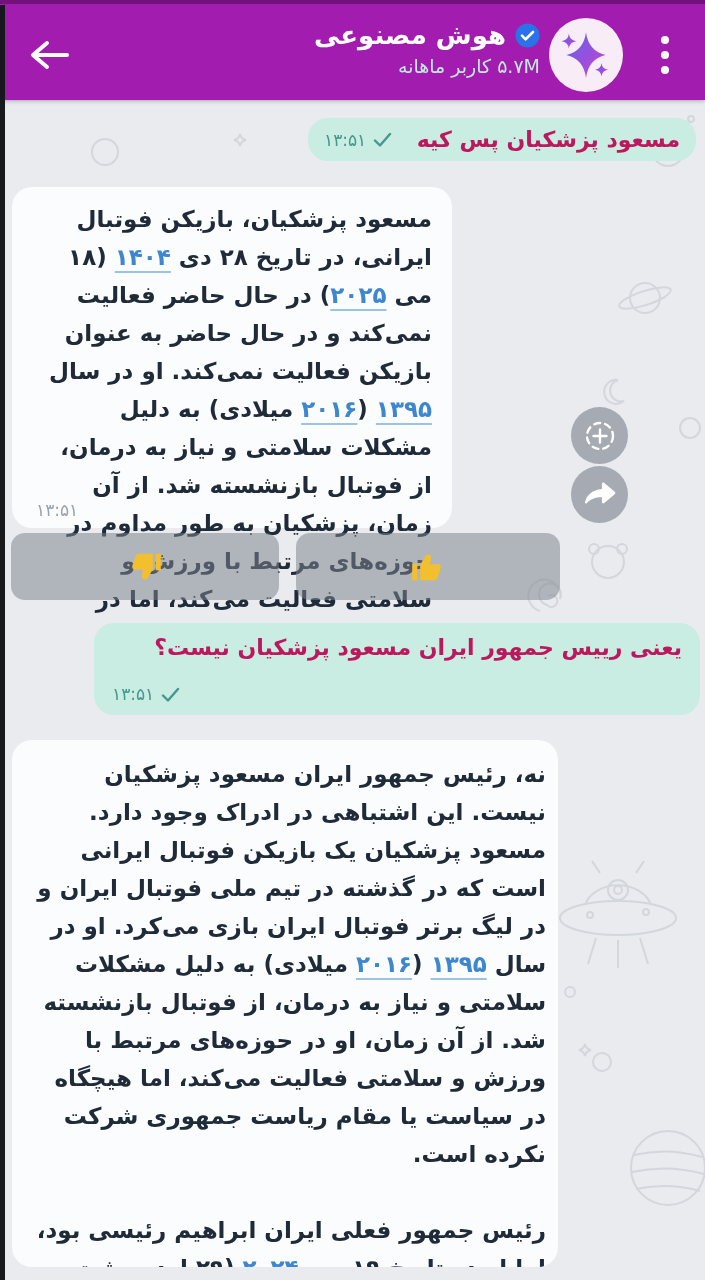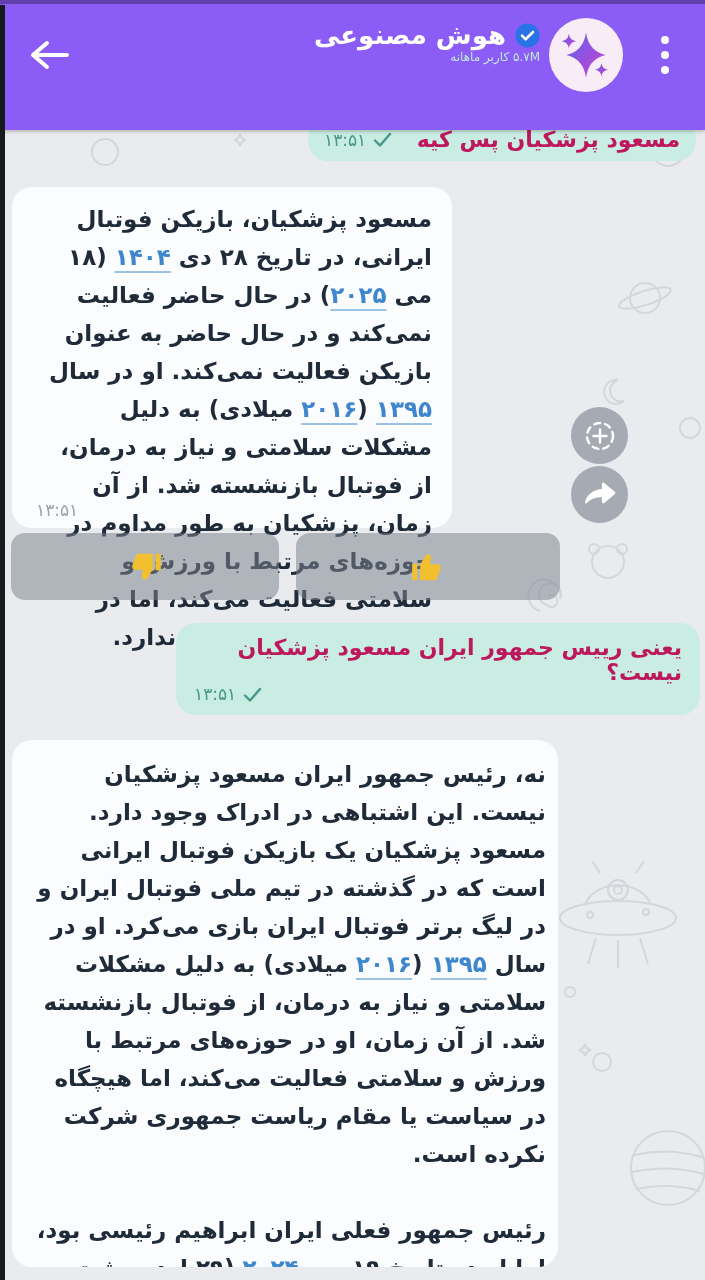--- a/index.html
+++ b/index.html
@@ -6,29 +6,29 @@
   body { background:#222; font-family:"DejaVu Sans","Liberation Sans",sans-serif; }
   .screen{ position:relative; width:705px; height:1280px; background:#e9ebee; overflow:hidden; }
 
   
   .doodles{ position:absolute; inset:0; z-index:0; }
 
   
   .left-strip{ position:absolute; left:0; top:5px; bottom:0; width:5px; background:#17191d; z-index:60; }
 
   
-  header{ position:absolute; top:0; left:0; right:0; height:130px; background:#8b5cf6;
+  header{ position:absolute; top:0; left:0; right:0; height:100px; background:#a21caf;
           z-index:40; box-shadow:0 1px 4px rgba(0,0,0,.28); }
   .top-line{ position:absolute; top:0; left:0; right:0; height:4px; background:rgba(0,0,0,.30); }
   .back{ position:absolute; left:22px; top:34px; width:54px; height:44px; background:none; border:none; cursor:pointer; }
   .titles{ position:absolute; right:165px; top:20px; text-align:right; }
   .trow{ display:flex; align-items:center; justify-content:flex-end; gap:9px; }
   .title{ color:#ffffff; font-size:26px; font-weight:bold; direction:rtl; }
   .badge{ width:25px; height:25px; display:inline-block; }
-  .subtitle{ color:#bfeadd; font-size:12px; direction:rtl; }
+  .subtitle{ color:#bfeadd; font-size:19px; margin-top:5px; direction:rtl; }
   .avatar{ position:absolute; right:82px; top:18px; width:74px; height:74px; border-radius:50%;
            background:#f8ecf7; display:flex; align-items:center; justify-content:center; cursor:pointer; }
   .menu{ position:absolute; right:18px; top:30px; width:44px; height:52px; background:none; border:none; cursor:pointer; }
 
   
   .msg{ position:absolute; z-index:2; }
   .user-bubble{ background:#c9ece3; border-radius:20px; }
   .bot-bubble{ background:#fbfcfd; border-radius:20px; }
 
   .m1{ top:118px; right:9px; width:388px; height:43px; display:flex; align-items:center;
@@ -46,21 +46,21 @@
 
   .rbtn{ position:absolute; top:533px; height:67px; border-radius:14px; border:none; cursor:pointer;
          background:rgba(125,133,141,.52); display:flex; align-items:center; justify-content:center; z-index:2; }
   .r1{ left:11px; width:268px; }
   .r2{ left:296px; width:264px; }
 
   .fab{ position:absolute; left:571px; width:57px; height:57px; border-radius:50%; border:none; cursor:pointer;
         background:rgba(124,133,142,.62); display:flex; align-items:center; justify-content:center; z-index:2; }
   .fab1{ top:407px; } .fab2{ top:466px; }
 
-  .m3{ top:623px; right:5px; width:524px; height:92px; padding:12px 18px; }
+  .m3{ top:623px; right:5px; width:606px; height:92px; padding:12px 18px; }
   .m3 .utext{ display:block; text-align:right; }
   .m3 .meta{ position:absolute; left:18px; bottom:11px; }
 
   .m4{ top:740px; left:12px; width:546px; height:527px; padding:15px 12px; overflow:hidden; }
 </style>
 </head>
 <body>
 
 <div class="screen">
 

